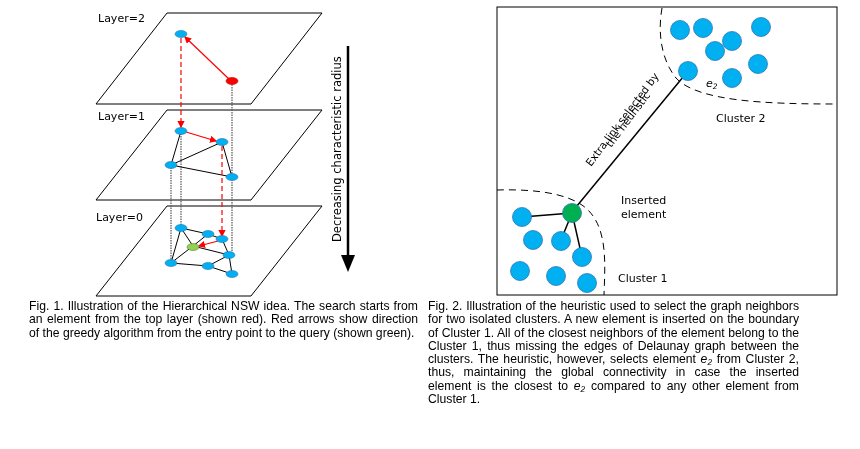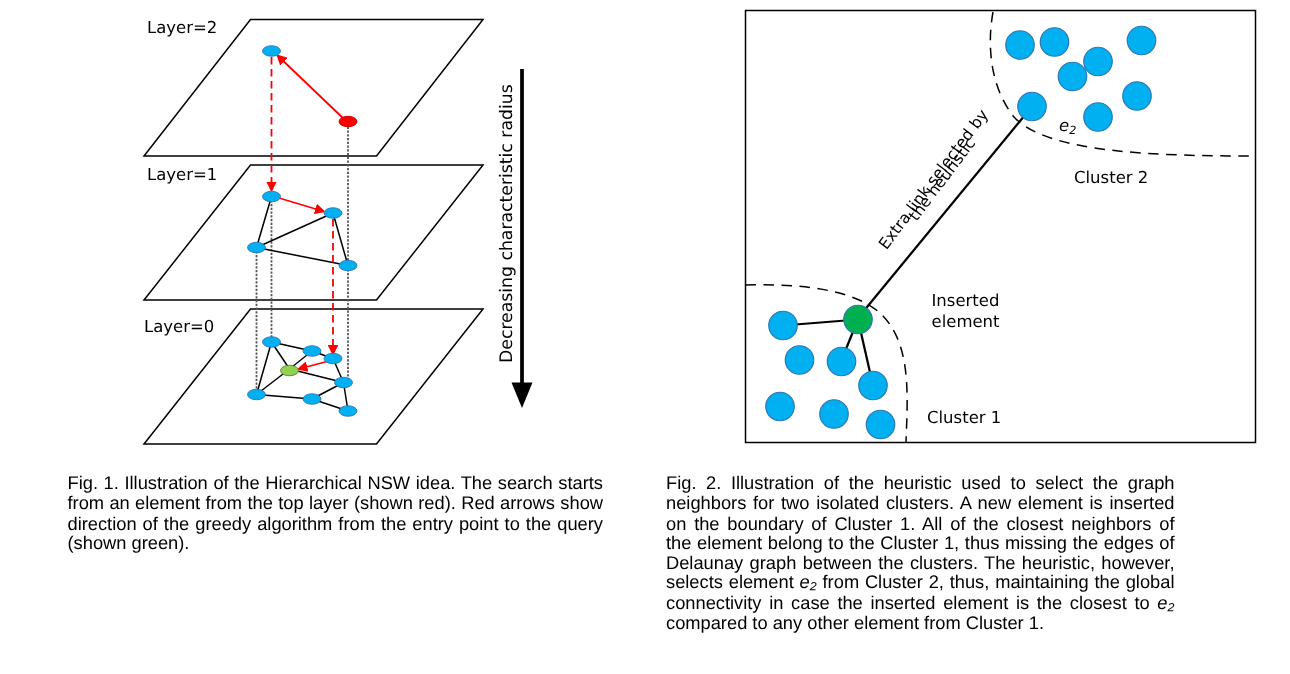--- a/index.html
+++ b/index.html
@@ -3,21 +3,21 @@
 <meta charset="utf-8">
 <style>
   html,body{margin:0;padding:0;background:#fff;}
   body{width:860px;height:449px;position:relative;overflow:hidden;font-family:"Liberation Sans",sans-serif;color:#000;}
   #fig1{position:absolute;left:0;top:0;width:430px;height:300px;}
   #fig2{position:absolute;left:430px;top:0;width:430px;height:300px;}
   .lbl{font-family:"DejaVu Sans",sans-serif;font-size:11px;fill:#000;}
   .caption{position:absolute;font-size:12.2px;line-height:13.3px;text-align:justify;}
   #cap1{left:29px;top:300px;width:389px;}
   #cap2{left:428px;top:300px;width:371px;}
-  .caption p{margin:16px;}
+  .caption p{margin:0;}
   .em{font-style:italic;}
 </style>
 </head>
 <body>
 
 <svg id="fig1" viewBox="0 0 430 300" xmlns="http://www.w3.org/2000/svg">
   <defs>
     <marker id="redArrow" markerWidth="6" markerHeight="6" refX="5" refY="3" orient="auto">
       <path d="M0,0 L6,3 L0,6 Z" fill="#FF0000"></path>
     </marker>

